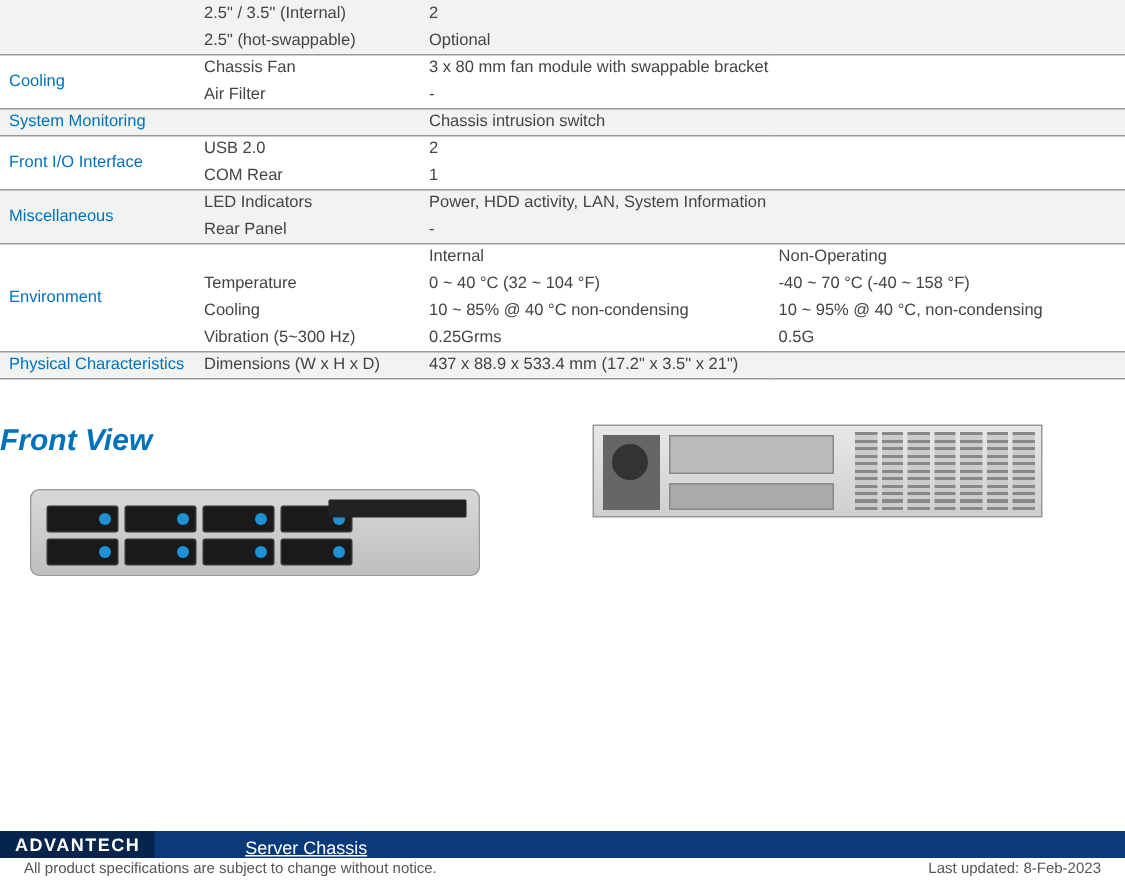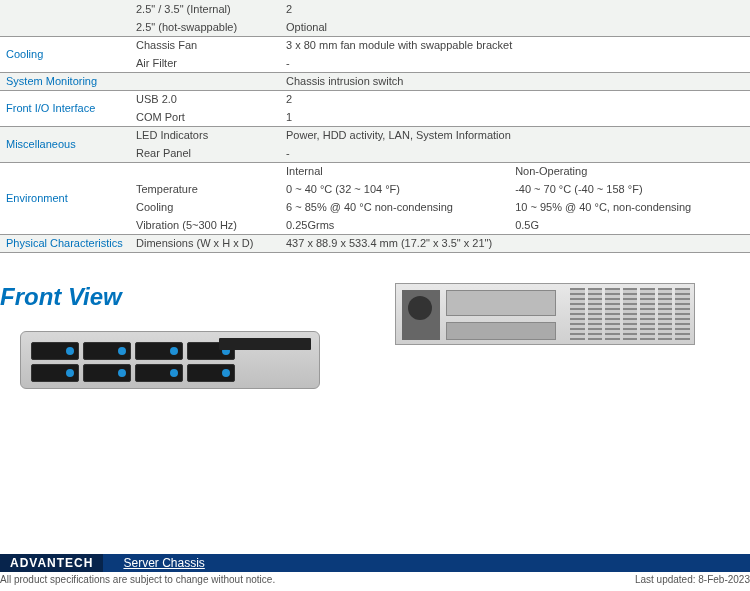--- a/index.html
+++ b/index.html
@@ -9,38 +9,38 @@
   .cat { width: 130px; color: #0072bc; font-size: 11px; margin-left: 28px; }
   .sub { width: 150px; color: #444; }
   .val { color: #444; }
   .val2 { color: #444; }
   tr.border-top td { border-top: 1px solid #999; }
   tr.bg td { background: #f1f3f1; }
   tr.border-bottom td { border-bottom: 1px solid #999; }
 
   .views { margin-top: 30px; display: flex; }
   .view-col { width: 50%; }
-  .view-title { font-family: Arial, sans-serif; font-weight: bold; font-style: italic; font-size: 24px; color: #0072bc; margin-bottom: 20px; }
+  .view-title { font-family: Arial, sans-serif; font-weight: bold; font-style: italic; font-size: 20px; color: #0072bc; margin-bottom: 20px; }
   .chassis-front { width: 300px; height: 58px; background: linear-gradient(#d8d8d8,#bfbfbf); border-radius: 6px; border:1px solid #999; position: relative; margin-left: 20px; }
   .chassis-front .bay { position:absolute; width:48px; height:18px; background:#1a1a1a; border:1px solid #333; border-radius:2px; }
   .chassis-front .bay::after { content:""; position:absolute; right:4px; top:4px; width:8px; height:8px; border-radius:50%; background:#1e90d6; }
   .chassis-front .panel { position:absolute; right:8px; top:6px; width:92px; height:12px; background:#222; border-radius:1px; }
   .chassis-rear { width: 300px; height: 62px; background: linear-gradient(#e8e8e8,#cfcfcf); border:1px solid #999; position: relative; margin-left: 20px; }
   .chassis-rear .psu { position:absolute; left:6px; top:6px; width:38px; height:50px; background:#666; }
   .chassis-rear .psu::after{content:"";position:absolute;left:6px;top:6px;width:24px;height:24px;border-radius:50%;background:#333;}
   .chassis-rear .io { position:absolute; left:50px; bottom:4px; width:110px; height:18px; background:#aaa; border:1px solid #888;}
   .chassis-rear .io2 { position:absolute; left:50px; top:6px; width:110px; height:26px; background:#bbb; border:1px solid #888;}
   .chassis-rear .slots { position:absolute; right:4px; top:4px; bottom:4px; width:120px; display:flex; gap:3px;}
   .chassis-rear .slot { flex:1; background:repeating-linear-gradient(180deg,#888 0,#888 2px,#ccc 2px,#ccc 5px); }
 
   .footer { position: absolute; left:0; right:0; bottom: 6px; }
-  .footer-bar { height: 18px; background: #0a3a7a; color: #fff; display:flex; align-items:center; }
+  .footer-bar { height: 18px; background: #0a3a7a; color: #fff; display:flex; align-items:flex-end;gap:40px; }
   .footer-logo { background:#07244c; height:100%; display:flex; align-items:center; padding:0 10px; font-family: Arial; font-weight:bold; letter-spacing:1px; font-size:12px;}
   .footer-cat { padding-left: 20px; font-size: 12px; text-decoration: underline; }
-  .footer-sub { display:flex; justify-content:space-between; font-size:10px; color:#555; padding: 2px 0 0; gap: 34px;}
+  .footer-sub { display:flex; justify-content:space-between; font-size:10px; color:#555; padding: 2px 16px 0; gap: 34px;}
 </style>
 </head>
 <body>
 
 <table class="spec">
   <tbody>
       <tr class="bg">
     <td class="cat"></td>
     <td class="sub">2.5" / 3.5" (Internal)</td>
     <td class="val" colspan="2">2</td>
@@ -63,21 +63,21 @@
     <td class="cat">System Monitoring</td>
     <td class="sub"></td>
     <td class="val" colspan="2">Chassis intrusion switch</td>
   </tr>
   <tr class="border-top">
     <td class="cat" rowspan="2">Front I/O Interface</td>
     <td class="sub">USB 2.0</td>
     <td class="val" colspan="2">2</td>
   </tr>
   <tr>
-    <td class="sub">COM Port</td>
+    <td class="sub">COM Rear</td>
     <td class="val" colspan="2">1</td>
   </tr>
   <tr class="bg border-top">
     <td class="cat" rowspan="2">Miscellaneous</td>
     <td class="sub">LED Indicators</td>
     <td class="val" colspan="2">Power, HDD activity, LAN, System Information</td>
   </tr>
   <tr class="bg">
     <td class="sub">Rear Panel</td>
     <td class="val" colspan="2">-</td>
@@ -88,21 +88,21 @@
     <td class="val">Internal</td>
     <td class="val2">Non-Operating</td>
   </tr>
   <tr>
     <td class="sub">Temperature</td>
     <td class="val">0 ~ 40 °C (32 ~ 104 °F)</td>
     <td class="val2">-40 ~ 70 °C (-40 ~ 158 °F)</td>
   </tr>
   <tr>
     <td class="sub">Cooling</td>
-    <td class="val">6 ~ 85% @ 40 °C non-condensing</td>
+    <td class="val">10 ~ 85% @ 40 °C non-condensing</td>
     <td class="val2">10 ~ 95% @ 40 °C, non-condensing</td>
   </tr>
   <tr>
     <td class="sub">Vibration (5~300 Hz)</td>
     <td class="val">0.25Grms</td>
     <td class="val2">0.5G</td>
   </tr>
   <tr class="bg border-top border-bottom">
     <td class="cat">Physical Characteristics</td>
     <td class="sub">Dimensions (W x H x D)</td>

